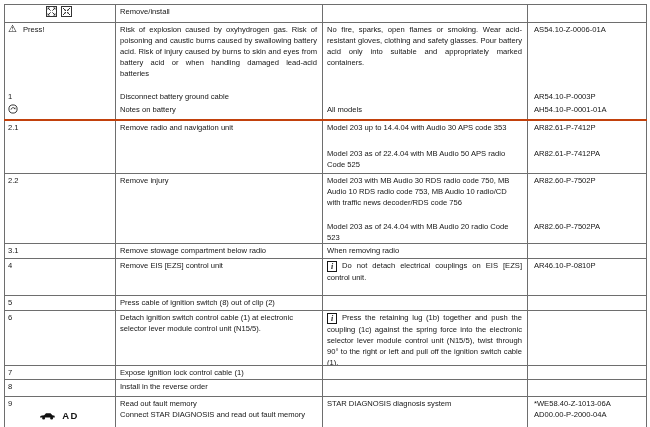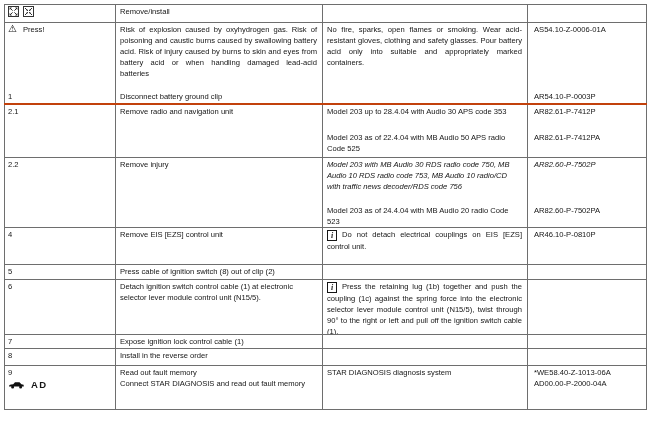--- a/index.html
+++ b/index.html
@@ -11,23 +11,23 @@
   }
   .wrap{position:absolute;left:4px;top:4px;}
   table{border-collapse:collapse;table-layout:fixed;width:642px;border:1px solid #6e6e6e;}
   td{vertical-align:top;padding:1px 5px 0 4px;border-left:1px solid #6e6e6e;overflow:hidden;}
   td.c1{padding-left:3px;}
   td.c4{padding-left:6px;}
   tr.sep td{border-top:1px solid #6e6e6e;}
   tr.hsep td{border-top:2px solid #c2410c;}
   .justify{text-align:justify;}
   .sub1{min-height:26px;}
-  .sub1b{min-height:46px;font-style:italic;}
+  .sub1b{min-height:46px;}
   .clip{max-height:53px;overflow:hidden;}
-  .icnrow{display:flex;gap:4px;align-items:center;}
+  .icnrow{display:flex;gap:4px;align-items:center;justify-content:center;}
   .ibox{
     display:inline-block;width:8px;height:9px;border:1px solid #151515;
     font-family:"Liberation Serif",serif;font-weight:bold;font-style:italic;
     font-size:8px;line-height:9px;text-align:center;margin-right:5px;
     vertical-align:-1px;background:#fff;
   }
   .warn{font-size:10px;line-height:10px;margin-right:4px;vertical-align:-1px;}
   .danger-cell{display:flex;gap:2px;align-items:flex-start;}
   .badge{font-weight:bold;font-size:9.5px;letter-spacing:1.5px;margin-left:2px;}
   .caricon{margin-top:1px;}
@@ -84,31 +84,45 @@
         <span>Press!</span>
       </span>
     </td>
     <td class="justify">Risk of explosion caused by oxyhydrogen gas. Risk of poisoning and caustic burns caused by swallowing battery acid. Risk of injury caused by burns to skin and eyes from battery acid or when handling damaged lead-acid batteries</td>
     <td class="justify">No fire, sparks, open flames or smoking. Wear acid-resistant gloves, clothing and safety glasses. Pour battery acid only into suitable and appropriately marked containers.</td>
     <td class="c4">AS54.10-Z-0006-01A</td>
   </tr>
 
   <tr>
     <td class="c1" style="height:12px">1</td>
-    <td>Disconnect battery ground clip</td>
+    <td>Disconnect battery ground cable</td>
     <td></td>
     <td class="c4">AR54.10-P-0003P</td>
   </tr>
 
+  <tr>
+    <td class="c1" style="height:15px">
+      <span class="inlsvg">
+        <svg width="10" height="10" viewBox="0 0 10 10">
+          <circle cx="5" cy="5" r="4.1" fill="none" stroke="#222" stroke-width="0.9"></circle>
+          <path d="M3 5.6 A 2.2 2.2 0 0 1 6.6 4.2" fill="none" stroke="#222" stroke-width="0.9"></path>
+          <polygon points="7.6,3.6 5.8,4.4 7.2,5.6" fill="#222"></polygon>
+        </svg>
+      </span>
+    </td>
+    <td>Notes on battery</td>
+    <td>All models</td>
+    <td class="c4">AH54.10-P-0001-01A</td>
+  </tr>
 
   <tr class="hsep">
     <td class="c1" style="height:51px">2.1</td>
     <td>Remove radio and navigation unit</td>
     <td>
-      <div class="sub1">Model 203 up to 28.4.04 with Audio 30 APS code 353</div>
+      <div class="sub1">Model 203 up to 14.4.04 with Audio 30 APS code 353</div>
       <div>Model 203 as of 22.4.04 with MB Audio 50 APS radio Code 525</div>
     </td>
     <td class="c4">
       <div class="sub1">AR82.61-P-7412P</div>
       <div>AR82.61-P-7412PA</div>
     </td>
   </tr>
 
   <tr class="sep">
     <td class="c1" style="height:67px">2.2</td>
@@ -116,20 +130,26 @@
     <td>
       <div class="sub1b">Model 203 with MB Audio 30 RDS radio code 750, MB Audio 10 RDS radio code 753, MB Audio 10 radio/CD with traffic news decoder/RDS code 756</div>
       <div>Model 203 as of 24.4.04 with MB Audio 20 radio Code 523</div>
     </td>
     <td class="c4">
       <div class="sub1b">AR82.60-P-7502P</div>
       <div>AR82.60-P-7502PA</div>
     </td>
   </tr>
 
+  <tr class="sep">
+    <td class="c1" style="height:13px">3.1</td>
+    <td>Remove stowage compartment below radio</td>
+    <td>When removing radio</td>
+    <td class="c4"></td>
+  </tr>
 
   <tr class="sep">
     <td class="c1" style="height:35px">4</td>
     <td>Remove EIS [EZS] control unit</td>
     <td class="justify">
       <span class="ibox">i</span><span>Do not detach electrical couplings on EIS [EZS] control unit.</span>
     </td>
     <td class="c4">AR46.10-P-0810P</td>
   </tr>
 

